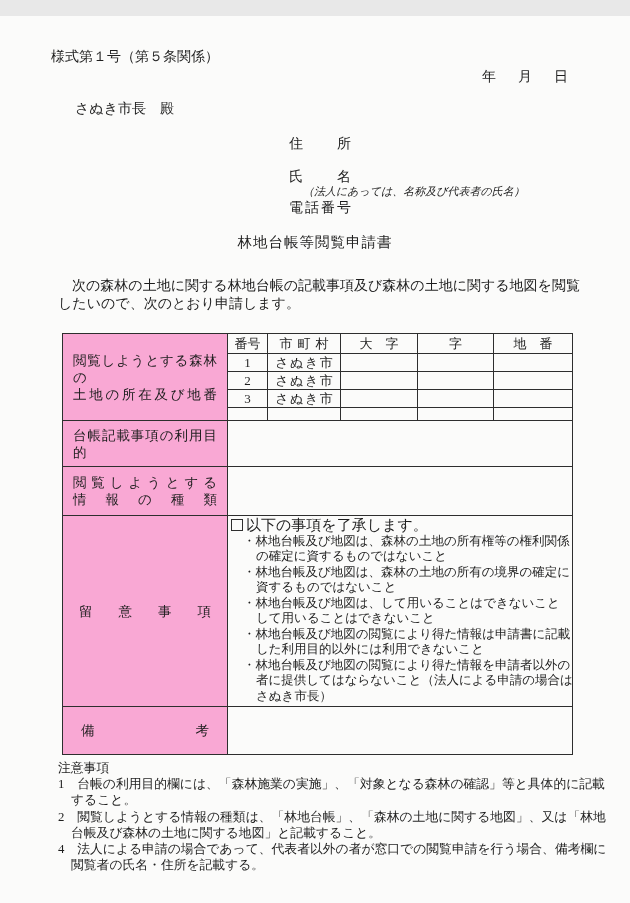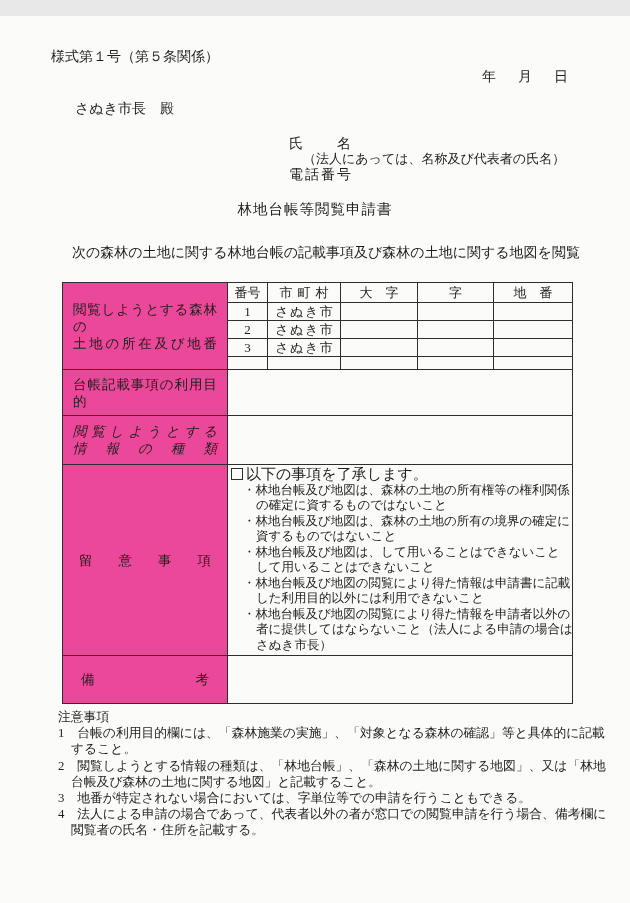--- a/index.html
+++ b/index.html
@@ -23,25 +23,26 @@
   .date-line{
     text-align:right;
     letter-spacing:4px;
     margin-top:3px;
   }
   .addressee{margin-top:15px;margin-left:17px;}
   .applicant{margin-top:18px;margin-left:231px;}
   .app-line{letter-spacing:2px;}
   .app-line.gap{margin-top:16px;}
   .name-note{
-    font-size:13px;
+    font-size:11px;
     line-height:13px;
     letter-spacing:0;
     margin-left:14px;
     white-space:nowrap;
+    font-style:italic;
   }
   .phone{margin-top:1px;}
   .title{
     font-size:14.5px;
     font-weight:normal;
     text-align:center;
     letter-spacing:1px;
     margin:18px 0 0 0;
   }
   .intro{margin-top:26px;line-height:18px;white-space:nowrap;font-family:Liberation Mono, monospace;}
@@ -52,42 +53,42 @@
     width:510px;
     margin:20px 0 0 4px;
   }
   table.form-table td{
     border:1px solid #2e2e2e;
     padding:0;
     font-size:13px;
     vertical-align:middle;
     overflow:hidden;
   }
-  .label-cell{background:#ec4899;}
+  .label-cell{background:#f9a8d4;}
   .jlabel{padding:0 10px;}
   .jline{
     text-align:justify;
     text-align-last:justify;
     line-height:17px;
     font-size:13.5px;
   }
   .pad16{padding:0 16px;}
   .pad18{padding:0 18px;}
   td.hc{
     text-align:center;
     height:19px;
     font-size:13px;
   }
   td.hc.ls{letter-spacing:5px;text-indent:5px;}
   tr.drow td{height:17px;}
   tr.drow-last td{height:12px;}
   td.num{text-align:center;}
   td.city{text-align:center;letter-spacing:1.5px;text-indent:1.5px;}
   tr.purpose-row td{height:45px;}
-  tr.info-row td{height:48px;font-style:italic;}
+  tr.info-row td{height:48px;}
   tr.notes-row td{height:188px;}
   tr.remarks-row td{height:47px;}
   td.notes-cell{vertical-align:top;}
   .notes-body{
     padding:2px 3px;
     font-size:12.5px;
     line-height:15.5px;
     white-space:nowrap;
   }
   .chk-line{font-size:15px;}
@@ -114,29 +115,31 @@
 </head>
 <body>
 
 <div class="sheet">
 
   <div class="form-number">様式第１号（第５条関係）</div>
   <div class="date-line">年　月　日</div>
   <div class="addressee">さぬき市長　殿</div>
 
   <div class="applicant">
+    <div class="app-line">住　　所</div>
     <div class="app-line gap">氏　　名</div>
     <div class="name-note">（法人にあっては、名称及び代表者の氏名）</div>
     <div class="app-line phone">電話番号</div>
   </div>
 
   <h1 class="title">林地台帳等閲覧申請書</h1>
 
   <div class="intro">
     <div>　次の森林の土地に関する林地台帳の記載事項及び森林の土地に関する地図を閲覧</div>
+    <div>したいので、次のとおり申請します。</div>
   </div>
 
   <table class="form-table">
     <colgroup>
       <col style="width:165px">
         <col style="width:40px">
         <col style="width:73px">
       <col style="width:77px">
         <col style="width:76px">
         <col style="width:79px">
@@ -239,18 +242,17 @@
       </tr>
     </tbody>
   </table>
 
   <div class="footnotes">
     <div>注意事項</div>
     <div>1　台帳の利用目的欄には、「森林施業の実施」、「対象となる森林の確認」等と具体的に記載</div>
     <div class="fn-c">すること。</div>
     <div>2　閲覧しようとする情報の種類は、「林地台帳」、「森林の土地に関する地図」、又は「林地</div>
     <div class="fn-c">台帳及び森林の土地に関する地図」と記載すること。</div>
-    <div>3　地番が特定されない場合においては、字単位等での申請を行うこともできる。</div>
     <div>4　法人による申請の場合であって、代表者以外の者が窓口での閲覧申請を行う場合、備考欄に</div>
     <div class="fn-c">閲覧者の氏名・住所を記載する。</div>
   </div>
 
 </div>
 
 </body></html>

